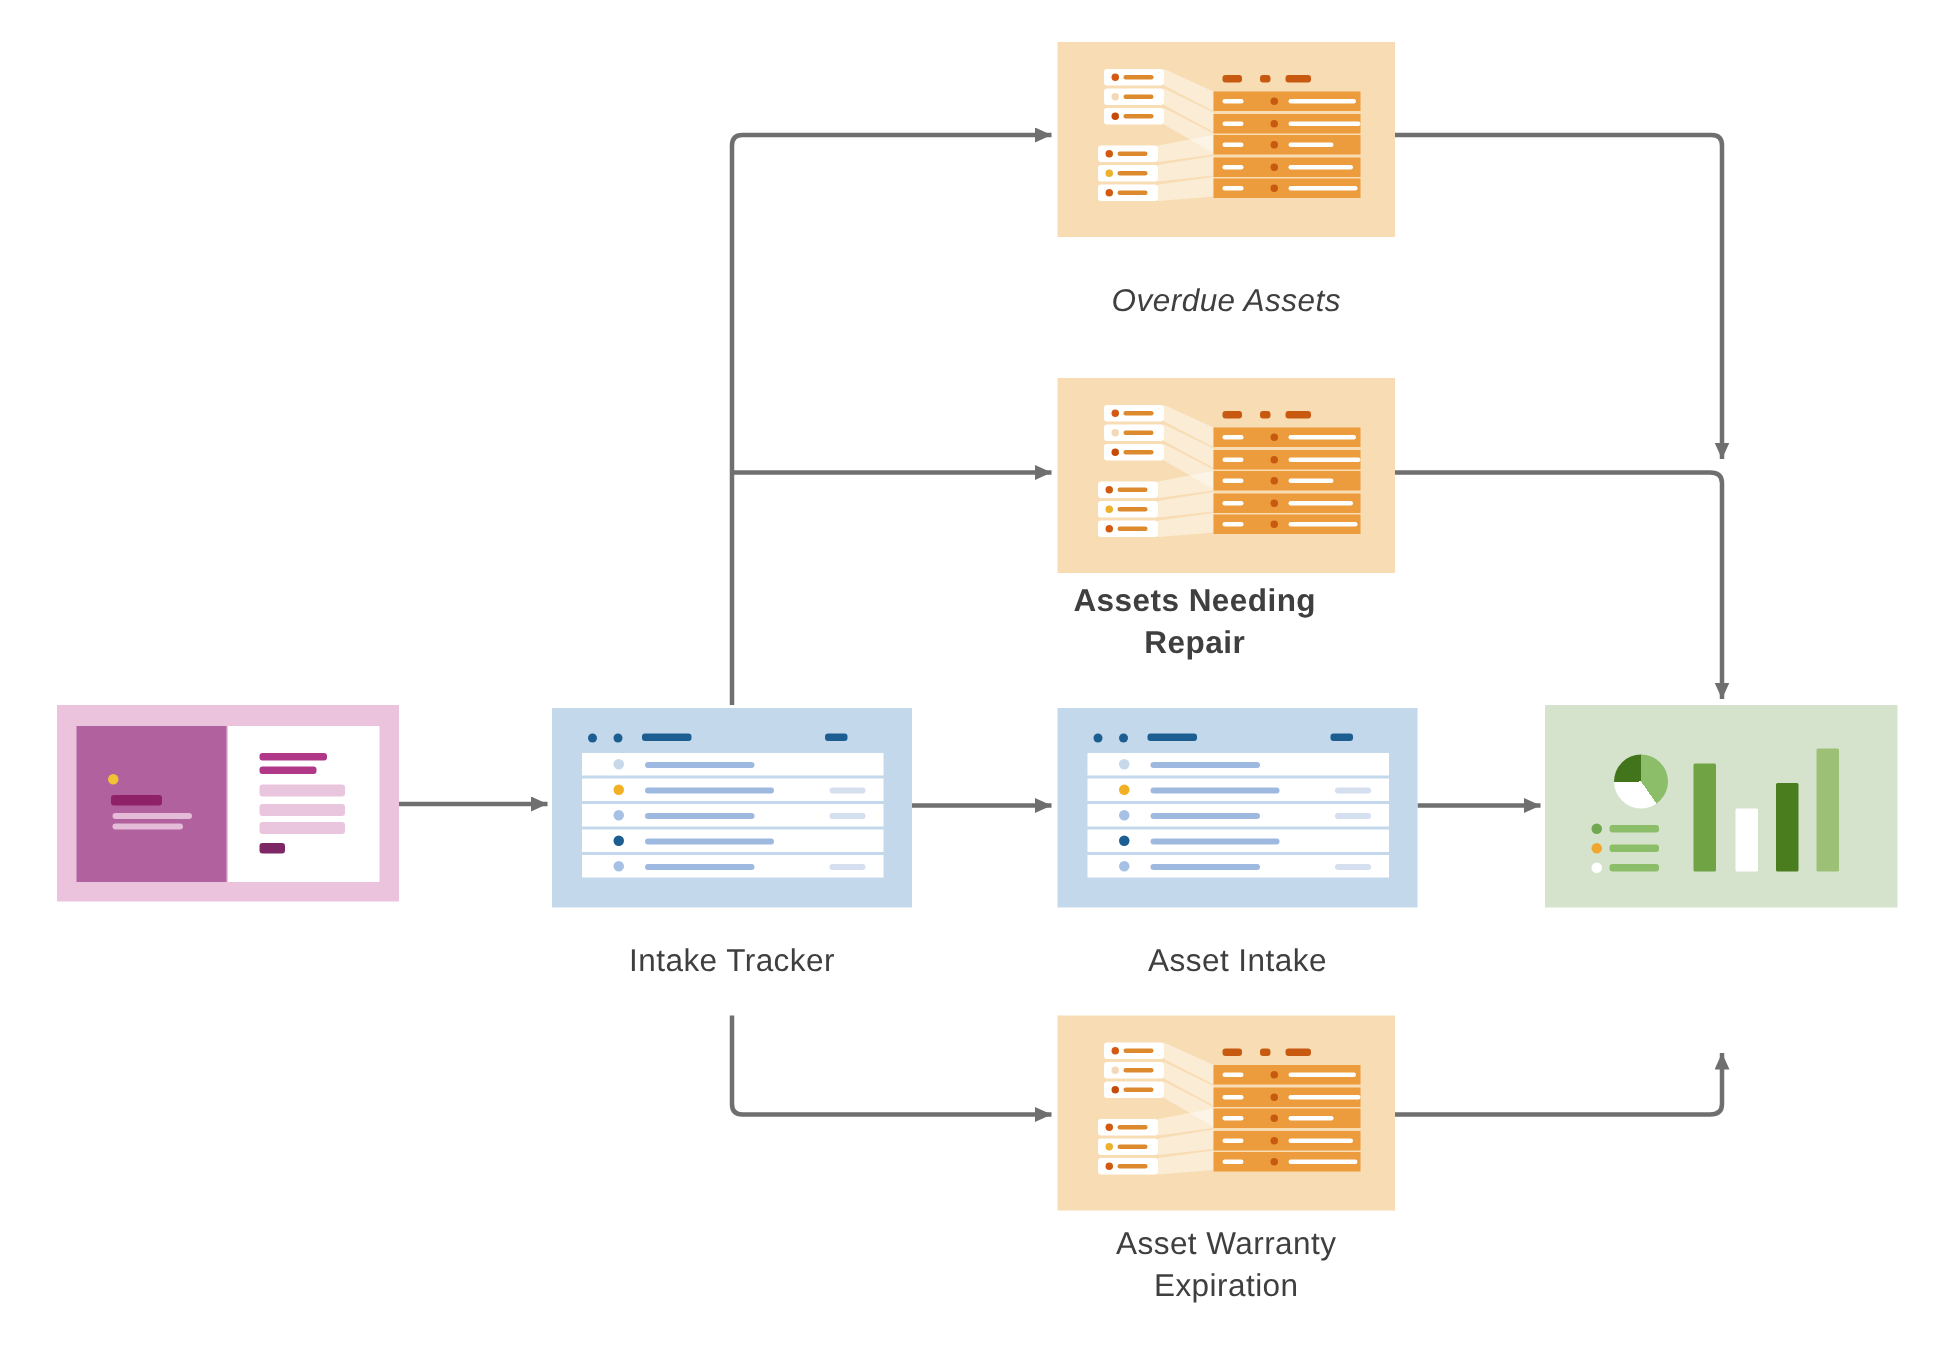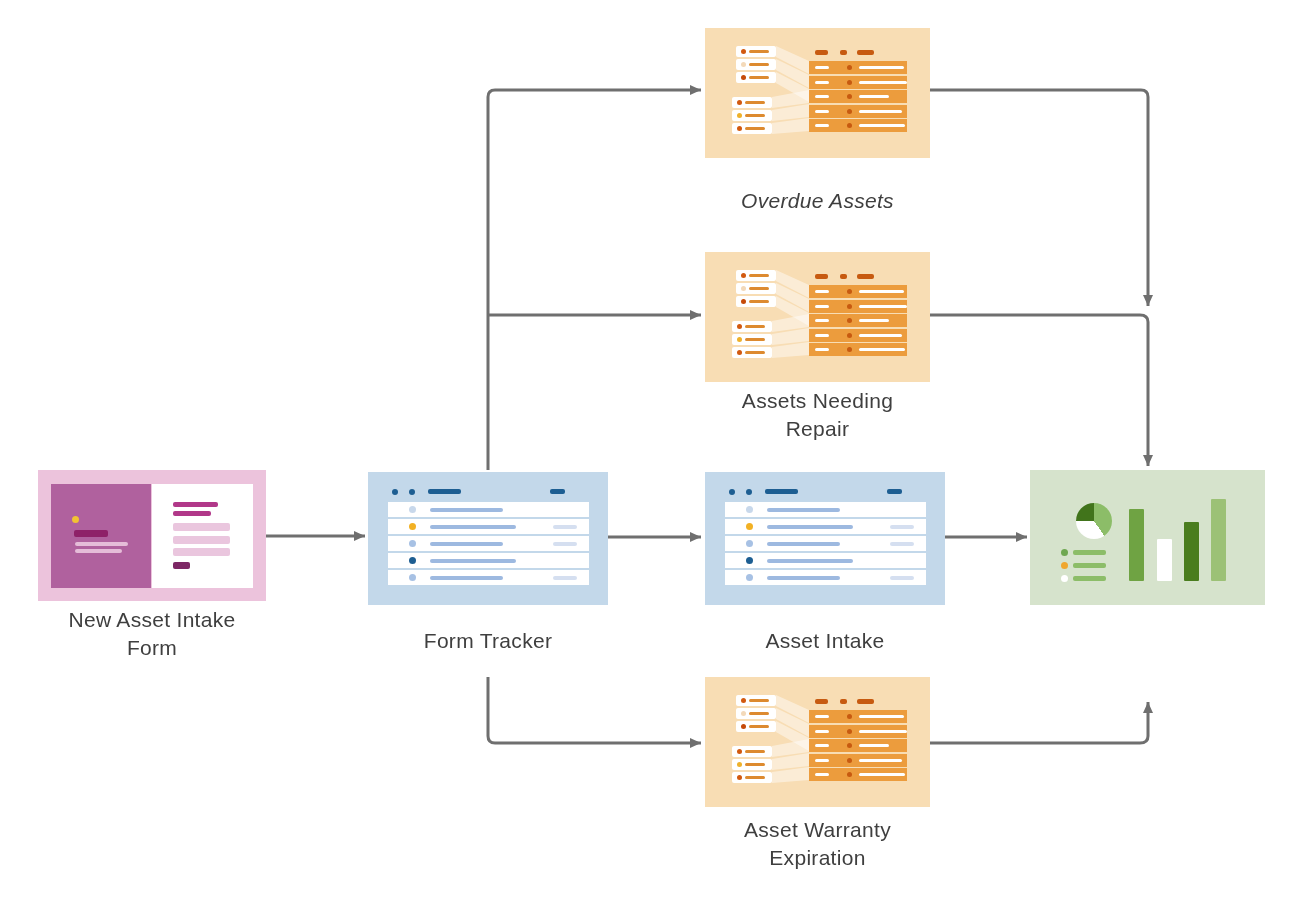--- a/index.html
+++ b/index.html
@@ -68,21 +68,20 @@
       <div class="pink-right">
         <span class="bar" style="left:21px;top:18px;width:45px;height:4.5px;background:#b13889;"></span>
         <span class="bar" style="left:21px;top:27px;width:38px;height:4.5px;background:#b13889;"></span>
         <span class="bar" style="left:21px;top:39px;width:57px;height:8px;background:#eac6de;"></span>
         <span class="bar" style="left:21px;top:52px;width:57px;height:8px;background:#eac6de;"></span>
         <span class="bar" style="left:21px;top:64px;width:57px;height:8px;background:#eac6de;"></span>
         <span class="bar" style="left:21px;top:78px;width:17px;height:7px;background:#7d2765;"></span>
       </div>
     </div>
   </div>
-  <div class="node-label" style="left:52px;top:606px;width:200px;">New Asset Intake Form</div>
 
   <div class="node-card blue-card" style="left:368px;top:472px;width:240px;height:133px;">
     <div>
       <span class="dot" style="left:24px;top:17px;width:6px;height:6px;background:#1d5e92;"></span>
       <span class="dot" style="left:41px;top:17px;width:6px;height:6px;background:#1d5e92;"></span>
       <span class="bar" style="left:60px;top:17px;width:33px;height:5px;background:#1d5e92;"></span>
       <span class="bar" style="left:182px;top:17px;width:15px;height:5px;background:#1d5e92;"></span>
       <div class="blue-table">
         <div class="blue-row">
           <span class="dot" style="left:21px;top:4px;width:7px;height:7px;background:#c8d8eb;"></span>
@@ -103,21 +102,21 @@
           <span class="bar" style="left:42px;top:6px;width:86px;height:3.5px;background:#9db9e0;"></span>
         </div>
         <div class="blue-row">
           <span class="dot" style="left:21px;top:4px;width:7px;height:7px;background:#a7c1e4;"></span>
           <span class="bar" style="left:42px;top:6px;width:73px;height:3.5px;background:#9db9e0;"></span>
           <span class="bar" style="left:165px;top:6px;width:24px;height:3.5px;background:#d5dff0;"></span>
         </div>
       </div>
     </div>
   </div>
-  <div class="node-label" style="left:368px;top:627px;width:240px;">Form Tracker</div>
+  <div class="node-label" style="left:368px;top:627px;width:240px;">Intake Tracker</div>
 
   <div class="node-card orange-card" style="left:705px;top:28px;width:225px;height:130px;">
     <div>
       <svg class="abs" width="225" height="130">
         <g fill="rgba(255,255,255,0.45)">
           <polygon points="71,18 104,33 104,46 71,29"></polygon>
           <polygon points="71,31 104,47 104,60 71,42"></polygon>
           <polygon points="71,44 104,61 104,74 71,55"></polygon>
           <polygon points="67,69 104,62 104,75 67,80"></polygon>
           <polygon points="67,82 104,76 104,89 67,93"></polygon>
@@ -243,21 +242,21 @@
             <span class="bar" style="left:50px;top:5px;width:43px;height:3px;background:#fff;"></span>
           </div>
         <div class="o-row">
             <span class="bar" style="left:6px;top:5px;width:14px;height:3px;background:#fff;"></span>
             <span class="dot" style="left:38px;top:4px;width:5px;height:5px;background:#c75a10;"></span>
             <span class="bar" style="left:50px;top:5px;width:46px;height:3px;background:#fff;"></span>
           </div>
       </div>
     </div>
   </div>
-  <div class="node-label" style="left:727px;top:387px;width:181px;">Assets Needing Repair</div>
+  <div class="node-label" style="left:706px;top:387px;width:181px;font-weight:bold;">Assets Needing Repair</div>
 
   <div class="node-card blue-card" style="left:705px;top:472px;width:240px;height:133px;">
     <div>
       <span class="dot" style="left:24px;top:17px;width:6px;height:6px;background:#1d5e92;"></span>
       <span class="dot" style="left:41px;top:17px;width:6px;height:6px;background:#1d5e92;"></span>
       <span class="bar" style="left:60px;top:17px;width:33px;height:5px;background:#1d5e92;"></span>
       <span class="bar" style="left:182px;top:17px;width:15px;height:5px;background:#1d5e92;"></span>
       <div class="blue-table">
         <div class="blue-row">
           <span class="dot" style="left:21px;top:4px;width:7px;height:7px;background:#c8d8eb;"></span>

